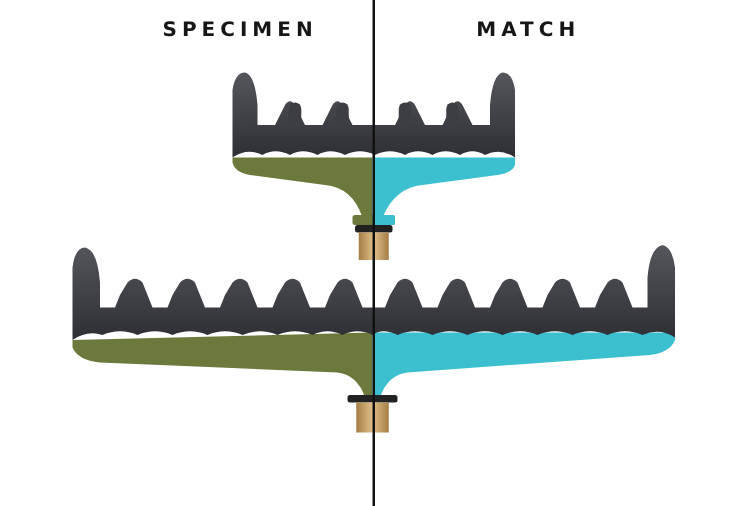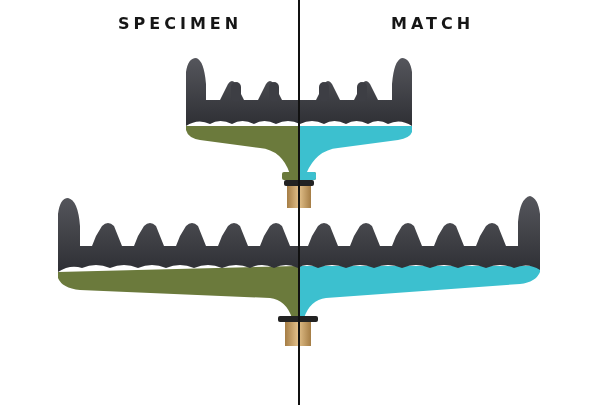--- a/index.html
+++ b/index.html
@@ -1,19 +1,19 @@
 <!DOCTYPE html>
 <html><head>
 <meta charset="utf-8">
 <style>
   html,body{margin:0;padding:0;background:#ffffff;}
   body{width:600px;height:405px;position:relative;overflow:hidden;font-family:"DejaVu Sans","Liberation Sans",sans-serif;}
-  .label{position:absolute;top:14px;font-weight:bold;font-size:16px;letter-spacing:4px;color:#161616;}
+  .label{position:absolute;top:14px;font-weight:bold;font-size:16px;letter-spacing:4px;color:#161616;margin-left:12px;}
   #lbl-left{left:118px;}
-  #lbl-right{left:391px;}
+  #lbl-right{left:369px;}
   .divider{position:absolute;left:298px;top:0;width:2px;height:405px;background:#111;}
   svg{position:absolute;left:0;top:0;}
 </style>
 </head>
 <body>
 
 <div class="label" id="lbl-left">SPECIMEN</div>
 <div class="label" id="lbl-right">MATCH</div>
 
 <svg width="600" height="405" viewBox="0 0 600 405">

